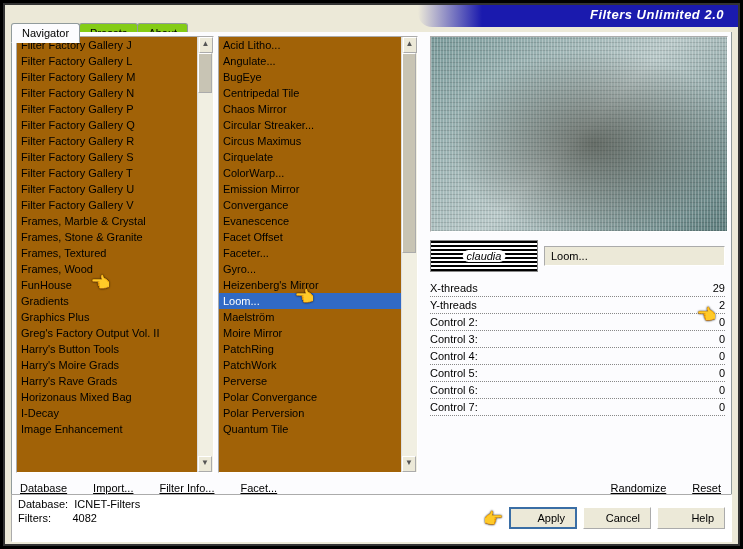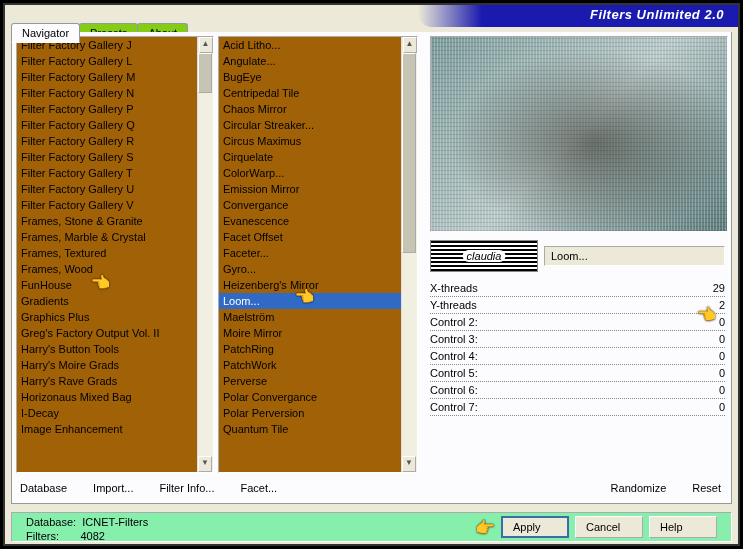--- a/index.html
+++ b/index.html
@@ -25,25 +25,25 @@
 .fname{margin-top:8px;display:flex;align-items:center}
 .logo{width:108px;height:32px;background:repeating-linear-gradient(0deg,#000 0 2px,#fff 2px 4px);position:relative;border:1px solid #888}
 .logo::after{content:"claudia";position:absolute;left:50%;top:50%;transform:translate(-50%,-50%);background:#fff;padding:0 4px;font-style:italic;font-size:11px;border-radius:8px}
 .fnamebox{flex:1;margin-left:6px;height:20px;background:#ece9d8;border:1px inset #fff;padding:3px 6px}
 .ctrls{margin-top:8px}
 .crow{display:flex;border-bottom:1px dotted #888;padding:2px 0;position:relative}
 .crow .lab{flex:0 0 78px}
 .crow .val{margin-left:auto;text-align:center}
 .btns{position:absolute;left:4px;right:6px;bottom:4px;display:flex;gap:18px;height:22px;align-items:center}
 .btns .gap{flex:1}
-.lnk{cursor:pointer;padding:0 4px}
-.status{position:absolute;left:6px;right:6px;bottom:2px;height:30px;background:#86efac;border:1px inset #fff;padding:2px 14px;display:flex}
+.lnk{text-decoration:underline;cursor:pointer;padding:0 4px}
+.status{position:absolute;left:6px;right:6px;bottom:2px;height:48px;background:#ffffff;border:1px inset #fff;padding:2px 6px;display:flex}
 .status .l{font-size:11px;line-height:14px}
 .status .r{margin-left:auto;display:flex;gap:6px;align-items:center}
-.wbtn{min-width:68px;height:22px;background:#ece9d8;border:1px outset #fff;padding:0 10px;text-align:left;line-height:20px;cursor:pointer}
+.wbtn{min-width:68px;height:22px;background:#ece9d8;border:1px outset #fff;padding:0 10px;text-align:right;line-height:20px;cursor:pointer}
 .wbtn.def{border:2px solid #3a6ea5;line-height:18px}
 .hand{position:absolute;font-size:16px;transform:scaleX(-1);pointer-events:none;text-shadow:0 0 2px #000}
 </style>
 </head>
 <body>
 
 <div class="frame">
   <div class="header">Filters Unlimited 2.0</div>
 
   <div class="tabs">
@@ -59,22 +59,22 @@
           <div class="listi">Filter Factory Gallery L</div>
           <div class="listi">Filter Factory Gallery M</div>
           <div class="listi">Filter Factory Gallery N</div>
           <div class="listi">Filter Factory Gallery P</div>
           <div class="listi">Filter Factory Gallery Q</div>
           <div class="listi">Filter Factory Gallery R</div>
           <div class="listi">Filter Factory Gallery S</div>
           <div class="listi">Filter Factory Gallery T</div>
           <div class="listi">Filter Factory Gallery U</div>
           <div class="listi">Filter Factory Gallery V</div>
+          <div class="listi">Frames, Marble &amp; Crystal</div>
           <div class="listi">Frames, Stone &amp; Granite</div>
-          <div class="listi">Frames, Marble &amp; Crystal</div>
           <div class="listi">Frames, Textured</div>
           <div class="listi">Frames, Wood</div>
           <div class="listi">FunHouse</div>
           <div class="listi">Gradients</div>
           <div class="listi">Graphics Plus</div>
           <div class="listi">Greg's Factory Output Vol. II</div>
           <div class="listi">Harry's Button Tools</div>
           <div class="listi">Harry's Moire Grads</div>
           <div class="listi">Harry's Rave Grads</div>
           <div class="listi">Horizonaus Mixed Bag</div>

